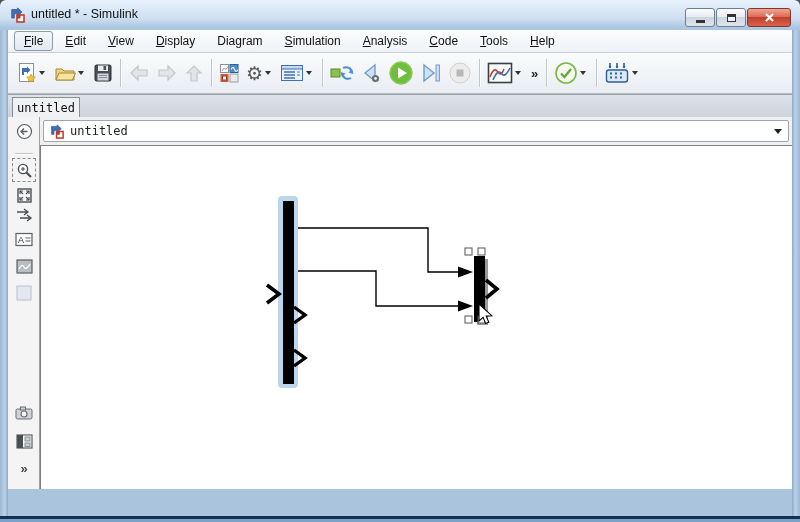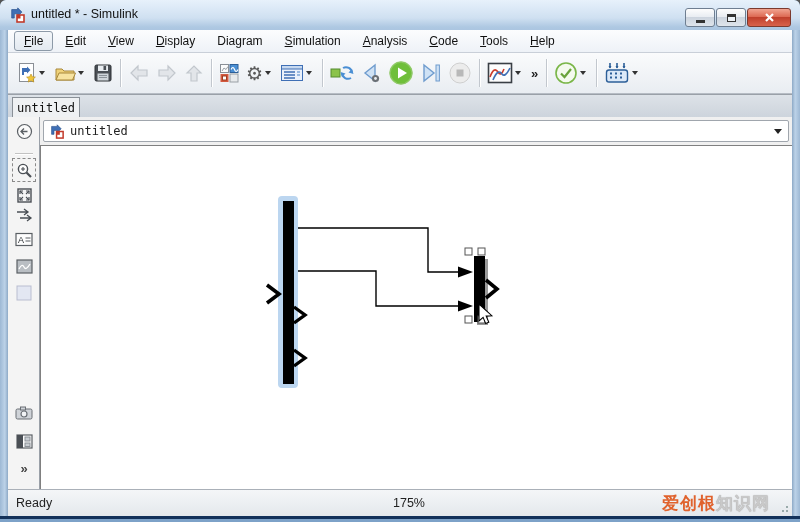--- a/index.html
+++ b/index.html
@@ -364,25 +364,17 @@
             <rect x="424" y="170" width="7" height="7" fill="#fff" stroke="#555"></rect>
             <rect x="437" y="170" width="7" height="7" fill="#fff" stroke="#555"></rect>
           </g>
         </g>
 
         <path d="M438 158 l0 17 l4.1 -3.6 l2.6 6.2 l3.1 -1.4 l-2.6 -6.1 l5.6 -0.4 Z" fill="#fff" stroke="#000" stroke-width="1.1"></path>
       </svg>
     </div>
   </div>
 
-  <div class="statusbar">
-    <span class="status-ready">Ready</span>
-    <span class="status-zoom">175%</span>
-    <span class="watermark">
-      <span class="wm-a">爱创根</span><span class="wm-b">知识网</span>
-    </span>
-    <div class="grip"></div>
-  </div>
 
   <div class="frame-left"></div>
   <div class="frame-right"></div>
   <div class="frame-bottom"></div>
 </div>
 
 </body></html>

